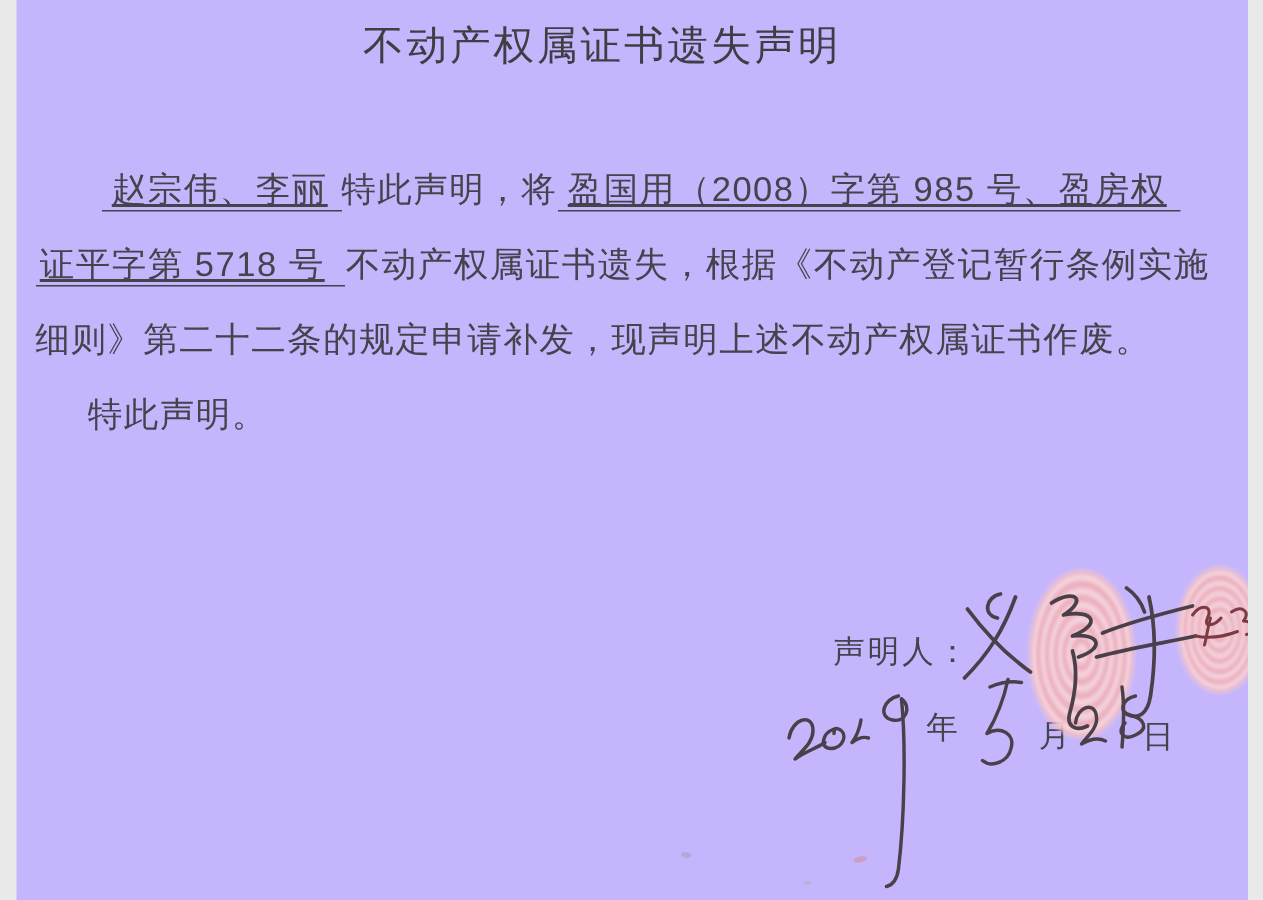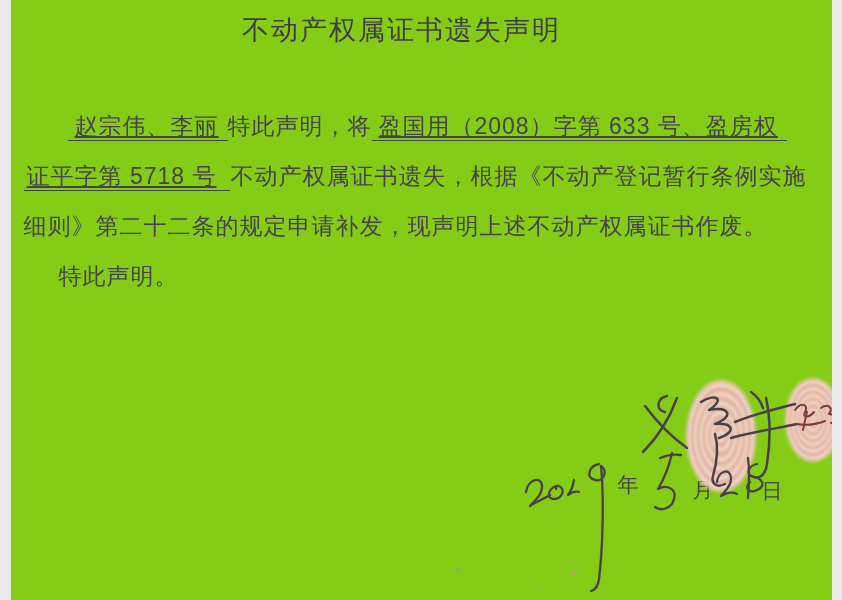--- a/index.html
+++ b/index.html
@@ -1,18 +1,18 @@
 <!DOCTYPE html>
 <html><head>
 <meta charset="utf-8">
 <style>
   html,body{margin:0;padding:0;background:#e9e9e9;}
   .page{
     position:relative;width:821px;height:600px;margin:0 auto;
-    background:#84cc16;overflow:hidden;
+    background:#c4b5fd;overflow:hidden;
     font-family:"Liberation Sans","DejaVu Sans",sans-serif;
     color:#46444c;
   }
   .doc-title{
     position:absolute;top:12px;left:0;width:782px;
     text-align:center;font-size:27px;font-weight:500;letter-spacing:2px;
     color:#403e45;margin:0;
   }
   .body-text{
     position:absolute;left:13px;top:101px;width:822px;
@@ -45,26 +45,27 @@
   }
 </style>
 </head>
 <body>
 
 <div class="page">
 
   <h1 class="doc-title">不动产权属证书遗失声明</h1>
 
   <div class="body-text">
-    <div class="body-line indent-first"><span class="u">赵宗伟、李丽</span><span>特此声明，将</span><span class="u">盈国用（2008）字第 633 号、盈房权</span></div>
+    <div class="body-line indent-first"><span class="u">赵宗伟、李丽</span><span>特此声明，将</span><span class="u">盈国用（2008）字第 985 号、盈房权</span></div>
     <div class="body-line"><span class="u u-tail">证平字第 5718 号</span><span>不动产权属证书遗失，根据《不动产登记暂行条例实施</span></div>
     <div class="body-line">细则》第二十二条的规定申请补发，现声明上述不动产权属证书作废。</div>
     <div class="body-line indent-para">特此声明。</div>
   </div>
 
+  <span class="sig-label">声明人：</span>
   <span class="date-label label-year">年</span>
   <span class="date-label label-month">月</span>
   <span class="date-label label-day">日</span>
 
   <span class="visually-hidden">赵宗伟</span>
   <span class="visually-hidden">李丽</span>
   <span class="visually-hidden">2018</span>
   <span class="visually-hidden">5</span>
   <span class="visually-hidden">28</span>
 

